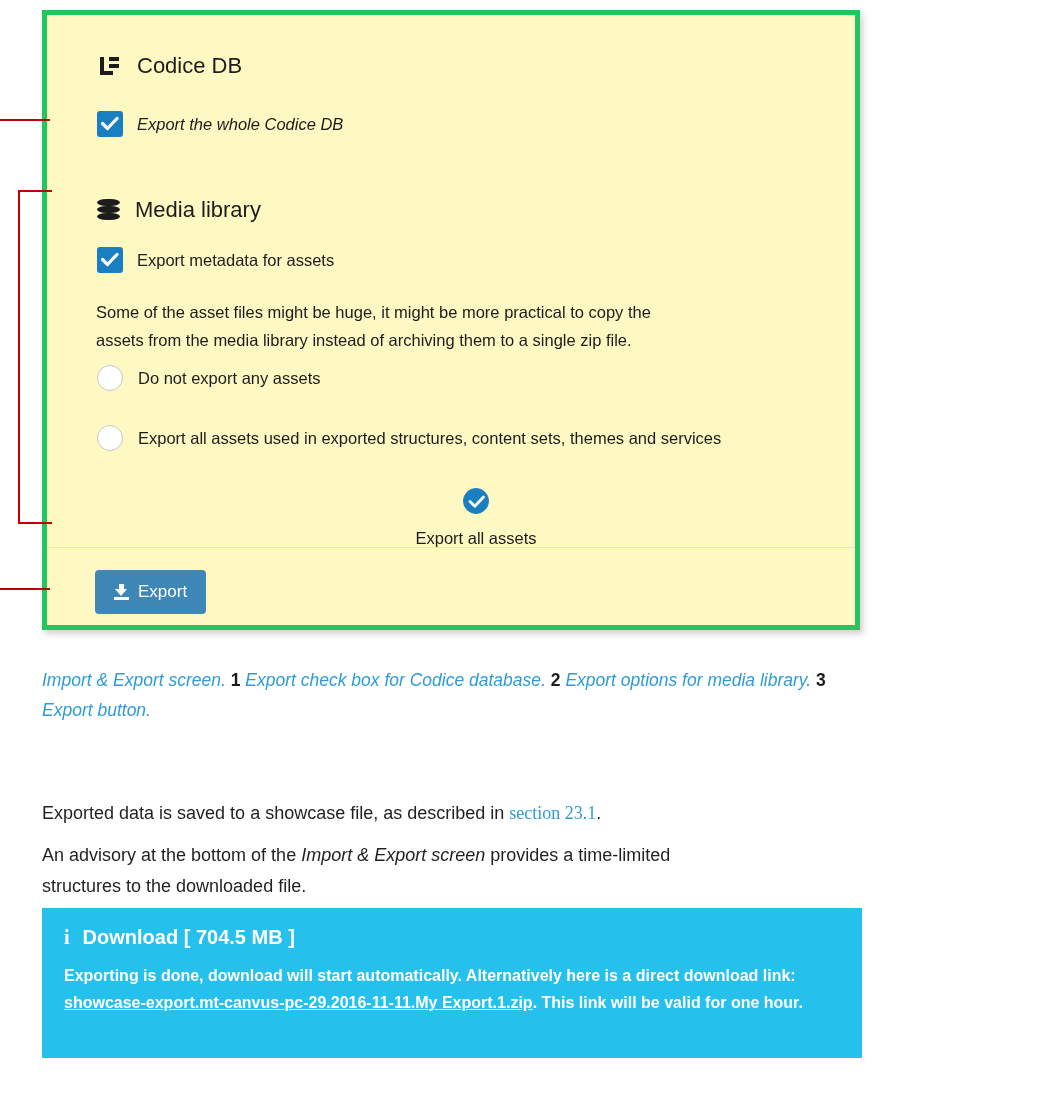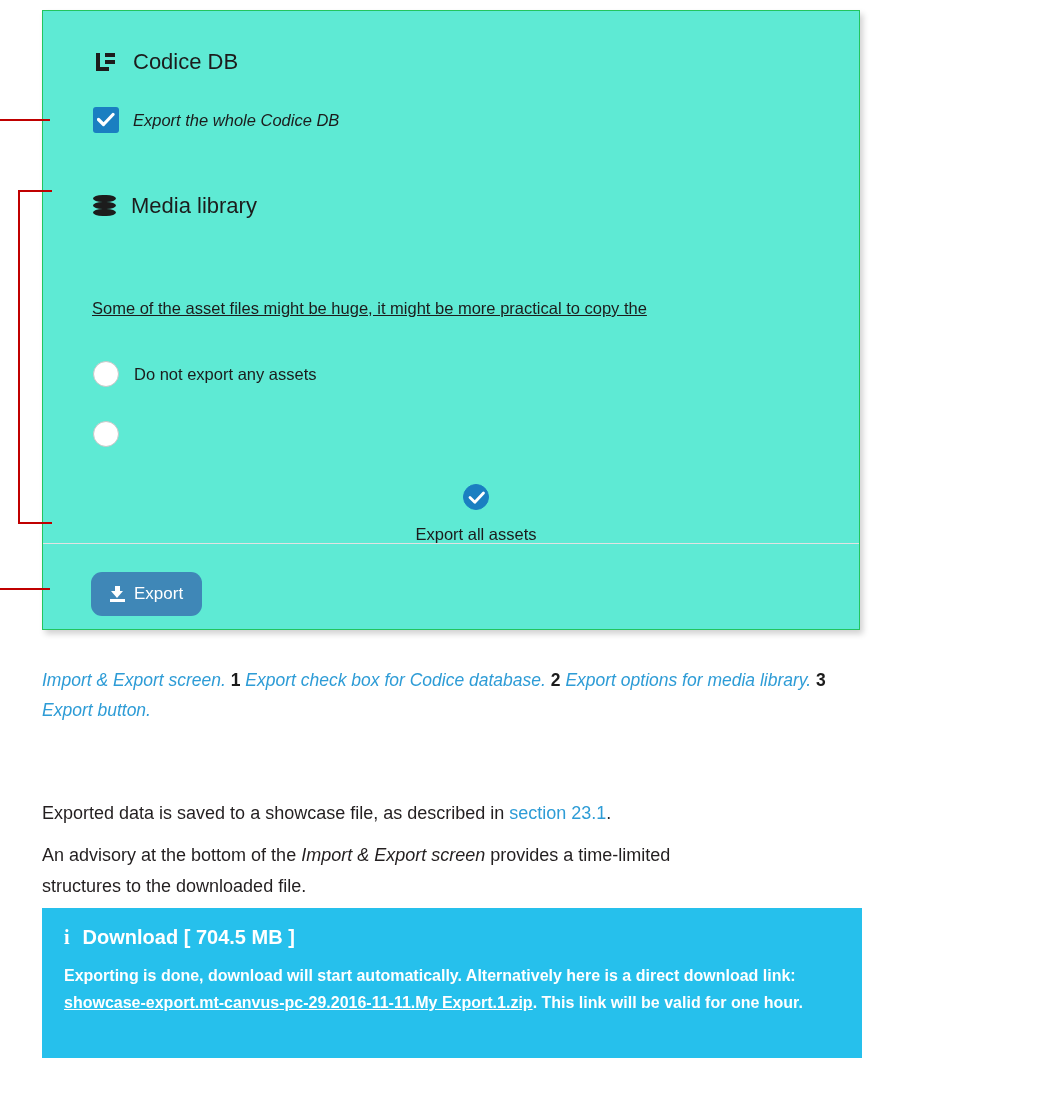--- a/index.html
+++ b/index.html
@@ -20,22 +20,22 @@
   .screenshot-wrap {
     position: absolute;
     left: 42px;
     top: 10px;
     width: 818px;
     height: 620px;
   }
   .screenshot {
     position: absolute;
     inset: 0;
-    background: #5eead4;
-    border: 1px solid #22c55e;
+    background: #fef9c3;
+    border: 5px solid #22c55e;
     box-shadow: 3px 4px 6px rgba(0,0,0,0.18);
     box-sizing: border-box;
   }
 
   .section {
     position: absolute;
     left: 0;
     right: 0;
   }
 
@@ -131,46 +131,44 @@
   .radio.selected svg { position: absolute; left: 4px; top: 5px; }
   .radio-label {
     font-size: 16.5px;
     color: #1c1c1c;
   }
 
   .paragraph {
     font-size: 16.5px;
     line-height: 28px;
     color: #1c1c1c;
-    text-decoration: underline;
   }
 
   .divider {
     position: absolute;
     left: 0;
     right: 0;
     height: 1px;
     background: #e2e2e2;
   }
 
   .export-btn {
     position: absolute;
     display: inline-flex;
     align-items: center;
     gap: 9px;
     background: #3f87b7;
     color: #ffffff;
     border: none;
-    border-radius: 11px;
+    border-radius: 4px;
     font-size: 17px;
     font-family: "Liberation Sans", sans-serif;
     padding: 0 19px;
     height: 44px;
     cursor: pointer;
-    margin-top: 6px;
   }
   .export-btn .dl-icon {
     display: inline-block;
     width: 15px;
     height: 16px;
     position: relative;
   }
   .export-btn .dl-icon .stem {
     position: absolute; left: 5px; top: 0; width: 5px; height: 7px; background:#fff;
   }
@@ -211,20 +209,21 @@
   
   .body-text {
     position: absolute;
     font-size: 18px;
     line-height: 31px;
     color: #231f20;
   }
   .body-text .link {
     color: #2e9cd6;
     text-decoration: none;
+    font-family: Liberation Serif, serif;
   }
   .body-text em { font-style: italic; }
 
   
   .banner {
     position: absolute;
     left: 42px;
     top: 908px;
     width: 820px;
     height: 150px;
@@ -291,32 +290,42 @@
           <span class="icon-db">
             <span class="disc d-a"></span>
               <span class="disc d-b"></span>
               <span class="disc d-c"></span>
           </span>
         </span>
         <span>Media library</span>
       </div>
     </div>
 
+    <div class="section check-row" style="top:232px; left:50px;">
+      <span class="checkbox">
+        <svg width="18" height="16" viewBox="0 0 18 16">
+          <path d="M1.5 7.5 L6.5 12.5 L16 2.5" stroke="#ffffff" stroke-width="3.2" fill="none" stroke-linecap="round" stroke-linejoin="round"></path>
+        </svg>
+      </span>
+      <span class="check-label">Export metadata for assets</span>
+    </div>
 
     <div class="section paragraph" style="top:283px; left:49px; right:40px;">
       <div>Some of the asset files might be huge, it might be more practical to copy the</div>
+      <div>assets from the  media library instead of archiving them to a single zip file.</div>
     </div>
 
     <div class="section radio-row" style="top:350px; left:50px;">
       <span class="radio"></span>
       <span class="radio-label">Do not export any assets</span>
     </div>
 
     <div class="section radio-row" style="top:410px; left:50px;">
       <span class="radio"></span>
+      <span class="radio-label">Export all assets  used in exported structures, content sets, themes and services</span>
     </div>
 
     <div class="section radio-row" style="top:473px; left:50px;flex-direction:column;">
       <span class="radio selected">
         <svg width="18" height="16" viewBox="0 0 18 16">
           <path d="M2 7.5 L6.8 12.2 L15.5 3" stroke="#ffffff" stroke-width="2.8" fill="none" stroke-linecap="round" stroke-linejoin="round"></path>
         </svg>
       </span>
       <span class="radio-label">Export all assets</span>
     </div>

